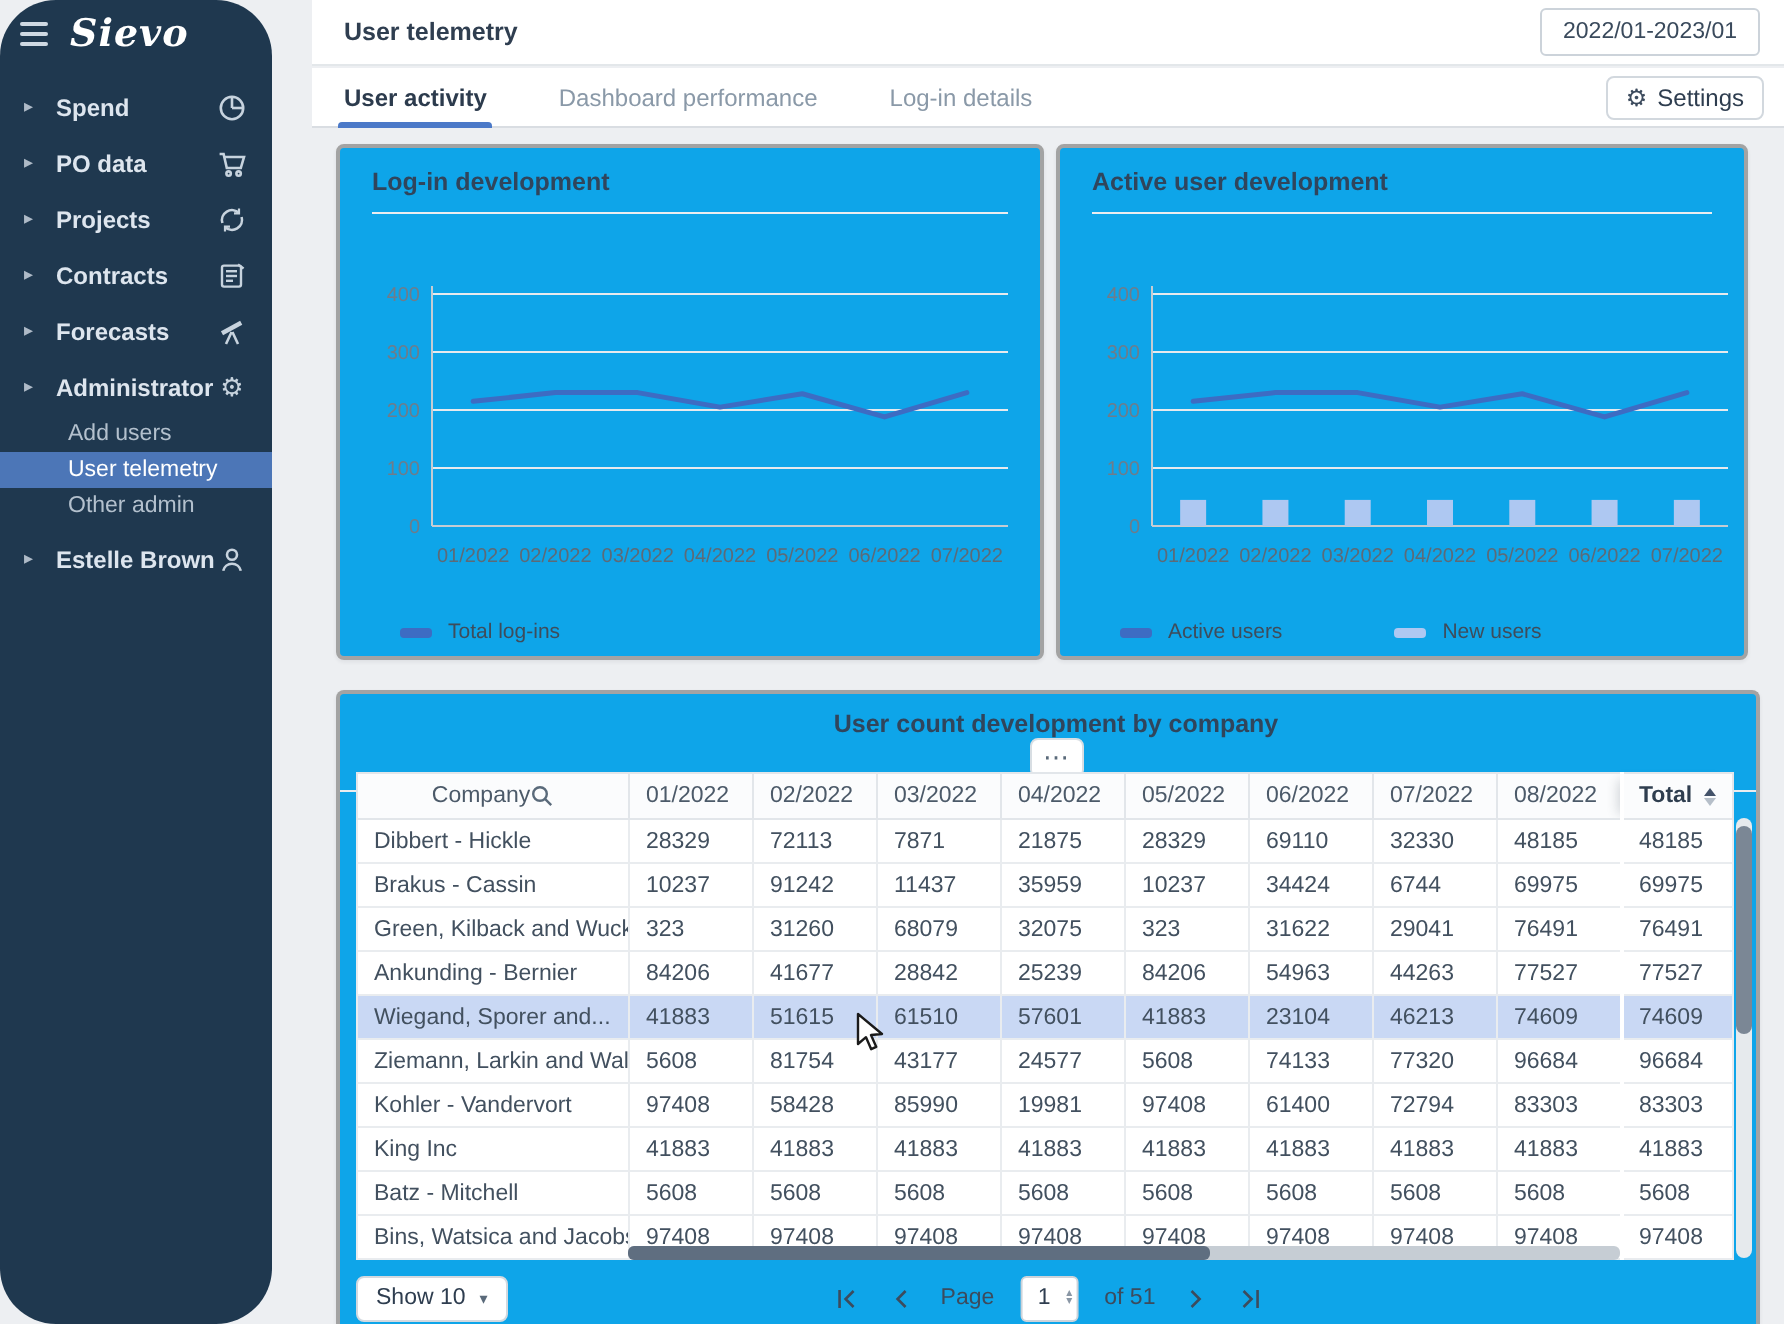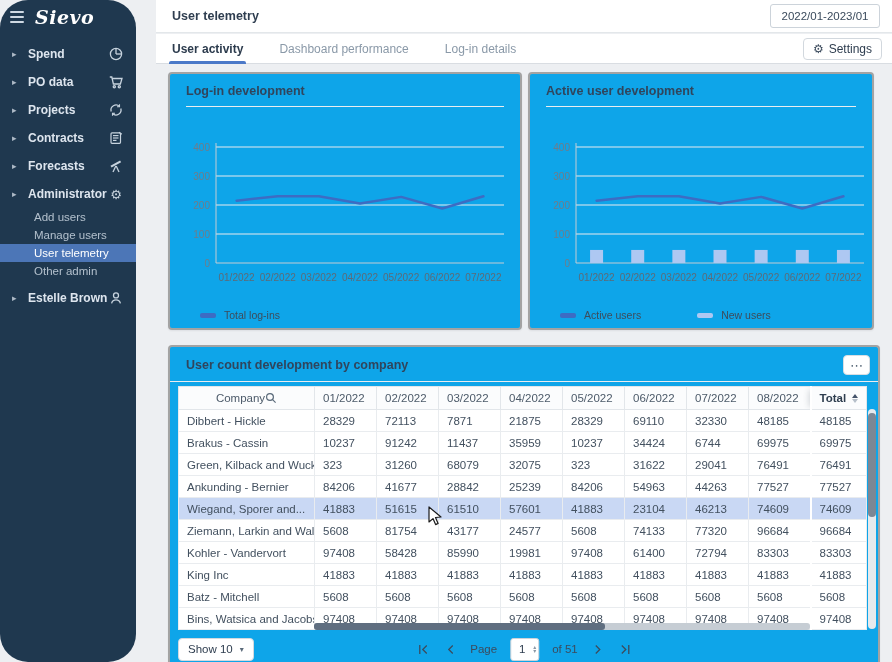--- a/index.html
+++ b/index.html
@@ -39,21 +39,21 @@
   .card-login{left:168px;top:72px;width:354px;height:258px;}
   .card-active{left:528px;top:72px;width:346px;height:258px;}
   .card-title{font-size:12.5px;font-weight:bold;color:#30455c;padding:10px 16px 8px;}
   .card-divider{height:1px;background:#eaedf0;margin:0 16px;}
   .chart-box{margin-top:28px;padding-left:6px;}
   .legend{display:flex;gap:56px;padding:8px 0 0 30px;}
   .legend-entry{display:flex;align-items:center;gap:8px;font-size:10.5px;color:#3e4c5b;}
   .legend-swatch{display:inline-block;width:16px;height:5px;border-radius:2px;background:#3d6cc3;}
   
   .table-card{left:168px;top:345px;width:712px;height:317px;border-radius:4px 4px 0 0;border-bottom:none;}
-  .table-head{display:flex;align-items:center;padding:8px 8px 6px 16px;}
+  .table-head{display:flex;align-items:center;padding:8px 8px 6px 16px;flex-direction:column;}
   .table-title{flex:1;font-size:12.5px;font-weight:bold;color:#30455c;}
   .more-btn{width:27px;height:20px;border:1px solid #d8dee3;border-radius:4px;display:flex;align-items:center;justify-content:center;color:#5a6a7a;font-size:13px;cursor:pointer;font-family:"DejaVu Sans",sans-serif;background:#fff;}
   .table-divider{height:1px;background:#eaedf0;}
   .table-zone{position:absolute;left:8px;top:39px;width:688px;}
   table{border-collapse:collapse;table-layout:fixed;width:688px;font-size:11.5px;}
   th{height:23px;background:#fbfcfd;border:1px solid #e2e6ea;color:#4c5a69;font-weight:normal;text-align:left;padding:0 8px;box-sizing:border-box;}
   td{height:22px;border:1px solid #e9ecef;color:#42505f;padding:0 8px;white-space:nowrap;overflow:hidden;box-sizing:border-box;background:#fff;}
   tr.highlighted td{background:#c9d8f4;}
   .company-h{display:flex;align-items:center;justify-content:center;}
   th.total-h{font-weight:bold;color:#2f3e4f;border-left:2px solid #fff;box-shadow:-5px 0 6px -3px rgba(40,55,70,.20);margin-left:24px;}
@@ -147,21 +147,20 @@
           </svg>
       </span>
     </div>
     <div class="menu-item">
       <span class="caret">▸</span>
       <span class="label">Administrator</span>
       <span class="mi-icon gear-glyph">⚙</span>
     </div>
     <div class="submenu">
       <div class="sub-item">Add users</div>
-      <div class="sub-item">Manage users</div>
       <div class="sub-item active">User telemetry</div>
       <div class="sub-item">Other admin</div>
     </div>
     <div class="menu-item user-item">
       <span class="caret">▸</span>
       <span class="label">Estelle Brown</span>
       <span class="mi-icon">
         <svg width="16" height="16" viewBox="0 0 16 16" fill="none" stroke="currentColor" stroke-width="1.3">
             <circle cx="8" cy="5.4" r="2.5"></circle>
             <path d="M3.6 13.4a4.5 4.5 0 0 1 8.8 0"></path>

